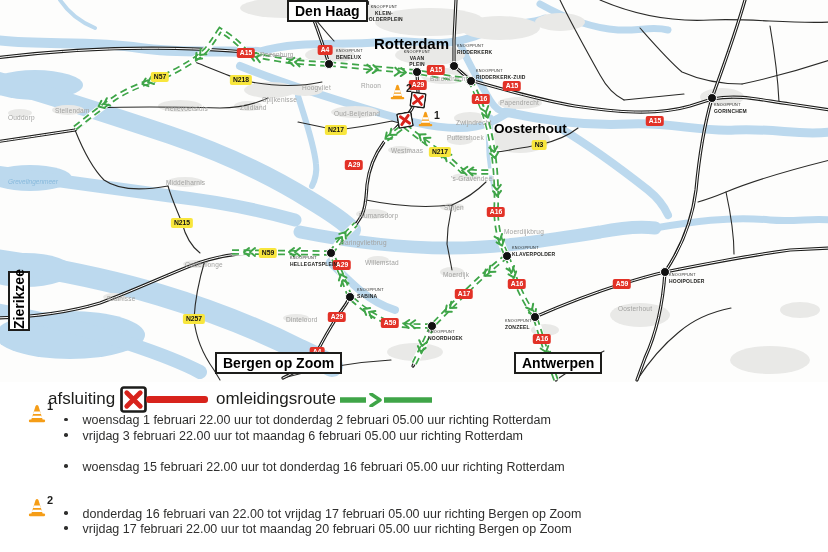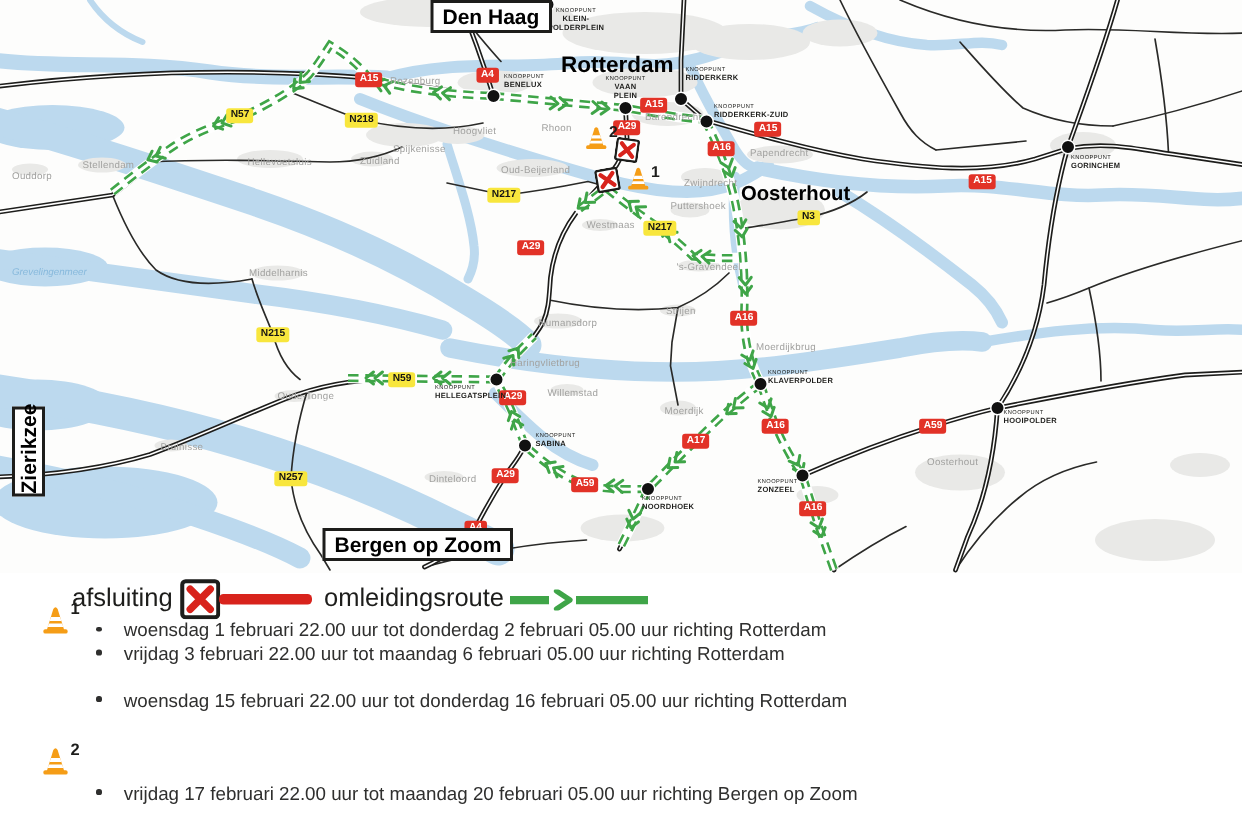--- a/index.html
+++ b/index.html
@@ -377,20 +377,21 @@
   <span class="lbl town" style="left:340px;top:239px">Haringvlietbrug</span>
   <span class="lbl town" style="left:618px;top:305px">Oosterhout</span>
   <span class="lbl water-lbl" style="left:8px;top:178px">Grevelingenmeer</span>
 
   <span class="lbl city-bold" style="left:374px;top:35px;font-size:15px">Rotterdam</span>
   <span class="lbl city-bold" style="left:494px;top:121px;font-size:13.5px">Oosterhout</span>
 
   <div class="city-box" style="left:287px;top:0px">Den Haag</div>
   <div class="city-box vertical" style="left:-11px;top:290px">Zierikzee</div>
   <div class="city-box" style="left:215px;top:352px">Bergen op Zoom</div>
+  <div class="city-box" style="left:514px;top:352px">Antwerpen</div>
 
   <svg class="marker" style="left:410px;top:92px;transform:rotate(8deg)" width="16" height="16">
       <use href="#xmark"></use>
     </svg>
   <svg class="marker" style="left:397px;top:112px;transform:rotate(-10deg)" width="16" height="16">
       <use href="#xmark"></use>
     </svg>
   <svg class="marker" style="left:390px;top:83px" width="15" height="17">
       <use href="#cone"></use>
     </svg>
@@ -419,15 +420,16 @@
 
   <div class="row" style="top:413px"><span class="dot"></span><span>woensdag 1 februari 22.00 uur tot donderdag 2 februari 05.00 uur richting Rotterdam</span></div>
   <div class="row" style="top:428.5px"><span class="dot"></span><span>vrijdag 3 februari 22.00 uur tot maandag 6 februari 05.00 uur richting Rotterdam</span></div>
   <div class="row" style="top:459.5px"><span class="dot"></span><span>woensdag 15 februari 22.00 uur tot donderdag 16 februari 05.00 uur richting Rotterdam</span></div>
 
   <svg class="marker" style="left:28px;top:497px" width="18" height="20">
       <use href="#cone"></use>
     </svg>
   <span class="sup" style="left:47px;top:494px">2</span>
 
+  <div class="row" style="top:506.5px"><span class="dot"></span><span>donderdag 16 februari van 22.00 tot vrijdag 17 februari 05.00 uur richting Bergen op Zoom</span></div>
   <div class="row" style="top:521.5px"><span class="dot"></span><span>vrijdag 17 februari 22.00 uur tot maandag 20 februari 05.00 uur richting Bergen op Zoom</span></div>
 
 </div>
 
 </body></html>

